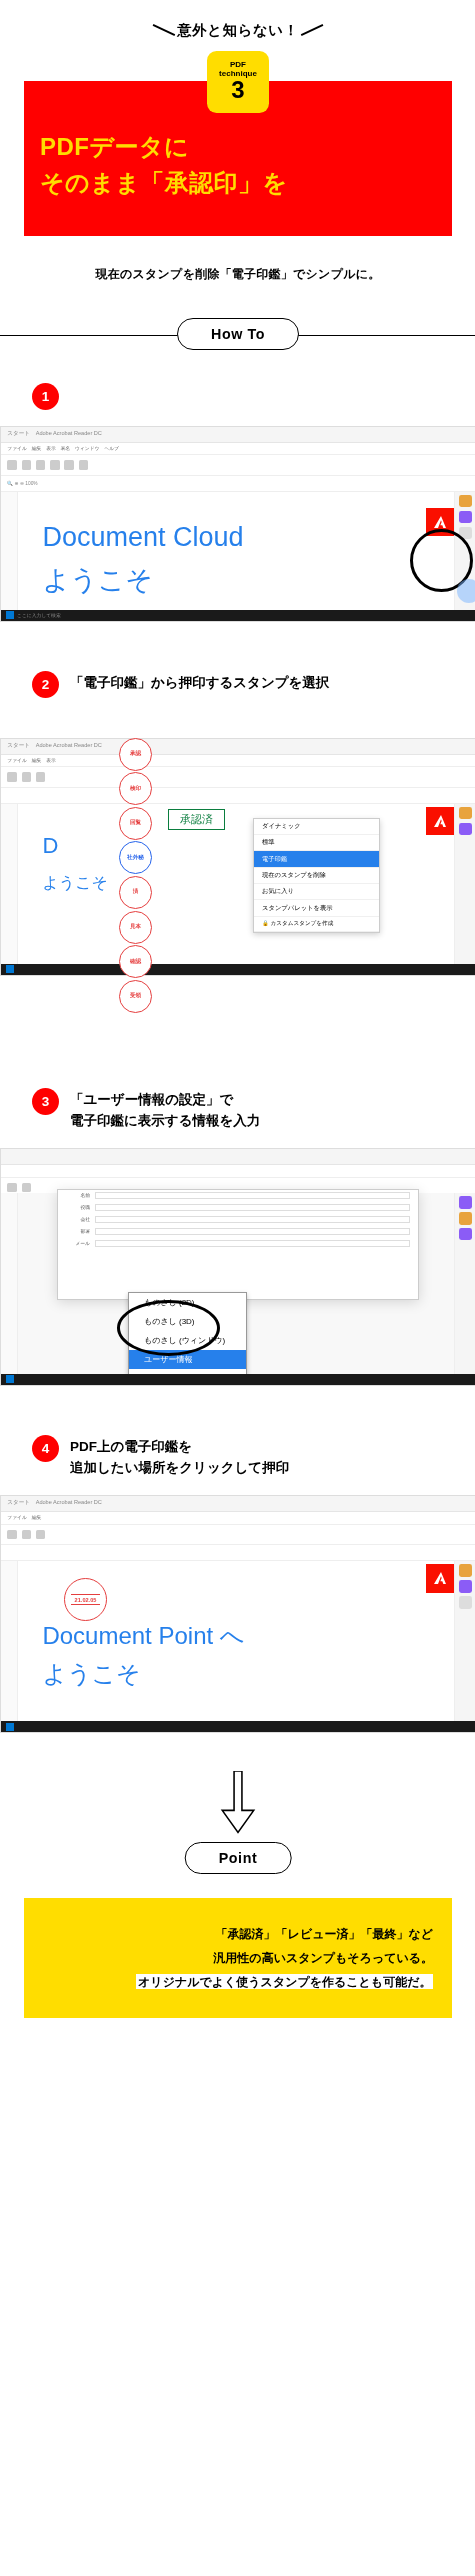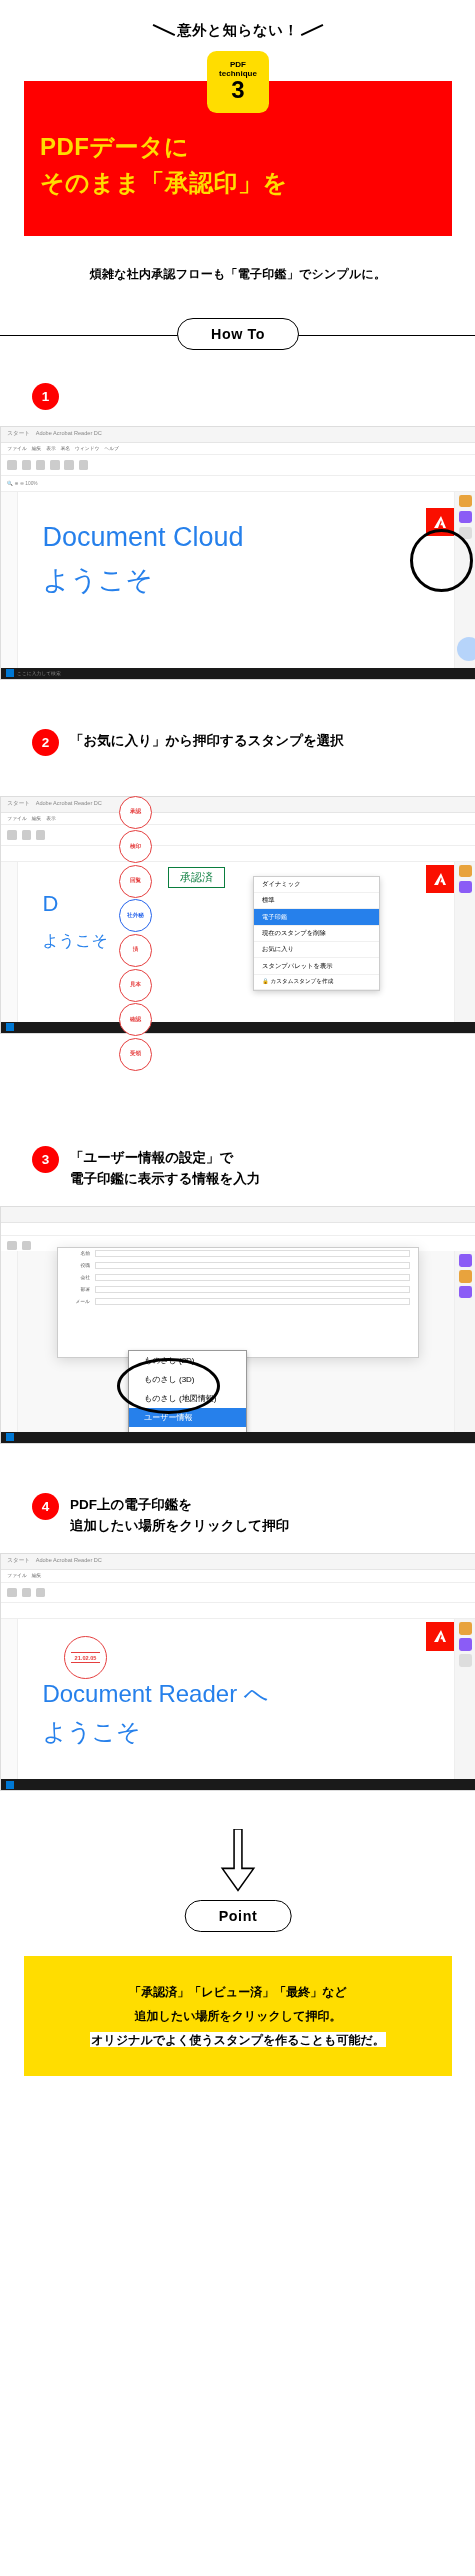--- a/index.html
+++ b/index.html
@@ -16,21 +16,21 @@
 .hero{background:#ff0000;margin:-32px 24px 0;padding:48px 16px 35px;text-align:left}
 .hero h1{color:#ffdd00;font-size:24px;font-weight:800;line-height:1.5;letter-spacing:.02em}
 .lead{text-align:center;padding:30px 16px 35px;font-size:12px;font-weight:700;letter-spacing:.02em}
 .hr-wrap{position:relative;height:35px}
 .hr-wrap .line{position:absolute;top:17.4px;left:0;right:0;height:0.8px;background:#000}
 .pill{position:absolute;left:50%;top:0;transform:translateX(-50%);background:#fff;border:0.8px solid #000;border-radius:792px;padding:7.1px 33px;font-size:14.3px;font-weight:700;letter-spacing:.04em}
 .step{display:flex;gap:11px;padding:30px 32px 16px}
 .step .n{width:27px;height:27px;background:#ff0000;color:#fff;border-radius:50%;display:flex;align-items:center;justify-content:center;font-size:13.5px;font-weight:800;flex:0 0 auto}
 .step .t{font-size:13.5px;font-weight:700;line-height:1.55;padding-top:2.4px}
 .shot{margin:0 0 19px;position:relative}
-.app{border:0.8px solid #ddd;background:#fafafa;height:254px;position:relative;overflow:hidden}
+.app{border:0.8px solid #ddd;background:#fafafa;height:196px;position:relative;overflow:hidden}
 .app-top{height:16px;background:#f5f5f5;border-bottom:0.8px solid #e5e5e5;font-size:5.6px;color:#888;padding:3.2px 6.3px}
 .app-menu{height:12.7px;background:#fff;border-bottom:0.8px solid #eee;display:flex;gap:4.8px;padding:2.4px 6.3px;font-size:4.8px;color:#666}
 .app-tools{height:20.6px;background:#fff;border-bottom:0.8px solid #eee;display:flex;align-items:center;gap:4.8px;padding:0 6.3px}
 .app-tools .ico{width:9.5px;height:9.5px;background:#ccc;border-radius:1.6px}
 .app-sub{height:16px;background:#fff;border-bottom:0.8px solid #eee;display:flex;align-items:center;gap:3.2px;padding:0 6.3px;font-size:4.8px;color:#888}
 .app-body{position:absolute;top:65px;left:0;right:0;bottom:11px;display:flex}
 .app-left{width:17.4px;background:#fafafa;border-right:0.8px solid #eee}
 .app-main{flex:1;background:#fff;padding:24px;position:relative}
 .app-right{width:20.6px;background:#f5f5f5;border-left:0.8px solid #eee;display:flex;flex-direction:column;gap:3.2px;padding:3.2px;align-items:center}
 .app-right .ri{width:12.7px;height:12.7px;border-radius:2.4px}
@@ -50,21 +50,21 @@
 .s3-pop .mi{padding:4px 15px}
 .s3-pop .mi.hl{background:#2680eb;color:#fff}
 .s3-dialog{position:absolute;left:56px;top:40px;right:56px;height:111px;background:#fff;border:0.8px solid #ccc;box-shadow:0 3.2px 12.7px rgba(0,0,0,.15)}
 .s3-dialog .row{display:flex;gap:4.8px;padding:2.4px 8px;font-size:4.8px;color:#555}
 .s3-dialog .row .lbl{width:24px;text-align:right}
 .s3-dialog .row .fld{flex:1;height:7.1px;border:0.8px solid #ddd}
 .s4-stamp{position:absolute;left:63px;top:82px;width:43px;height:43px;border:1.6px solid #e53e3e;border-radius:50%;display:flex;flex-direction:column;align-items:center;justify-content:center;font-size:5.6px;color:#e53e3e;font-weight:700}
 .s4-stamp .mid{border-top:0.8px solid #e53e3e;border-bottom:0.8px solid #e53e3e;padding:1.6px 3.2px;margin:1.6px 0}
 .arrow-down{display:flex;justify-content:center;padding:19px 0 8px}
 .arrow-down svg{width:40px;height:63px}
-.point-box{background:#ffdd00;margin:20.6px 24px 32px;padding:24px 19px;text-align:center}
+.point-box{background:#ffdd00;margin:20.6px 24px 32px;padding:24px 19px;text-align:right}
 .point-box p{font-size:12px;font-weight:700;line-height:2}
 .point-box .hl{background:#fff;padding:0.8px 1.6px}
 </style>
 </head>
 <body>
 
 <div class="diag">
   <span class="slash l"></span>
   <span class="t">意外と知らない！</span>
   <span class="slash r"></span>
@@ -78,21 +78,21 @@
   </div>
 </div>
 
 <div class="hero">
   <h1>
     <span>PDFデータに</span><br>
     <span>そのまま「承認印」を</span>
   </h1>
 </div>
 
-<p class="lead">煩雑な社内承認フローも「電子印鑑」でシンプルに。</p>
+<p class="lead">現在のスタンプを削除「電子印鑑」でシンプルに。</p>
 
 <div class="hr-wrap">
   <div class="line"></div>
   <div class="pill">How To</div>
 </div>
 
 <div class="step">
   <div class="n">1</div>
 </div>
 <div class="shot">
@@ -137,21 +137,21 @@
         <div class="ti" style="background:#0078d4"></div>
         <span style="color:#888;font-size:4.8px">ここに入力して検索</span>
       </div>
   </div>
   <div class="circle-hl" style="right:3.2px;top:103px"></div>
   <div style="position:absolute;right:-4.8px;bottom:19px;width:24px;height:24px;background:rgba(120,180,255,.5);border-radius:50%"></div>
 </div>
 
 <div class="step">
   <div class="n">2</div>
-  <div class="t">「お気に入り」から押印するスタンプを選択</div>
+  <div class="t">「電子印鑑」から押印するスタンプを選択</div>
 </div>
 <div class="shot" style="height:301px">
   <div class="app" style="height:238px;margin-top:24px">
     <div class="app-top">スタート　Adobe Acrobat Reader DC</div>
     <div class="app-menu">
         <span>ファイル</span>
         <span>編集</span>
         <span>表示</span>
       </div>
     <div class="app-tools">
@@ -241,21 +241,21 @@
           <div class="fld"></div>
         </div>
       <div class="row">
           <span class="lbl">メール</span>
           <div class="fld"></div>
         </div>
     </div>
     <div class="s3-pop">
       <div class="mi">ものさし (2D)</div>
       <div class="mi">ものさし (3D)</div>
-      <div class="mi">ものさし (地図情報)</div>
+      <div class="mi">ものさし (ウィンドウ)</div>
       <div class="mi hl">ユーザー情報</div>
       <div class="mi">レビュー</div>
 
     </div>
     <div class="task">
         <div class="ti" style="background:#0078d4"></div>
       </div>
   </div>
   <div class="circle-hl" style="left:117px;top:152px;width:103px;height:56px;border-radius:50%"></div>
 </div>
@@ -274,21 +274,21 @@
       </div>
     <div class="app-tools">
         <div class="ico"></div>
         <div class="ico"></div>
         <div class="ico"></div>
       </div>
     <div class="app-sub"></div>
     <div class="app-body">
       <div class="app-left"></div>
       <div class="app-main">
-        <div class="doc-text" style="font-size:24px;margin-top:32px"><span>Document Reader へ</span><br><span>ようこそ</span></div>
+        <div class="doc-text" style="font-size:24px;margin-top:32px"><span>Document Point へ</span><br><span>ようこそ</span></div>
       </div>
       <div class="app-right">
           <div class="ri" style="background:#e8a33d"></div>
           <div class="ri" style="background:#8b5cf6"></div>
           <div class="ri" style="background:#ddd"></div>
         </div>
     </div>
     <div class="adobe-sq" style="top:68px">
         <svg viewBox="0 0 24 24">
           <path fill="#fff" d="M13.5 3L21 21h-4l-1.5-4h-3l2-5 -1-2.5L9 21H3L13.5 3z"></path>
@@ -309,17 +309,17 @@
     </svg>
 </div>
 
 <div class="hr-wrap">
   <div class="pill">Point</div>
 </div>
 
 <div class="point-box">
   <p>
     <span>「承認済」「レビュー済」「最終」など</span><br>
-    <span>追加したい場所をクリックして押印。</span><br>
+    <span>汎用性の高いスタンプもそろっている。</span><br>
     <span class="hl">オリジナルでよく使うスタンプを作ることも可能だ。</span>
   </p>
 </div>
 
 
 </body></html>

